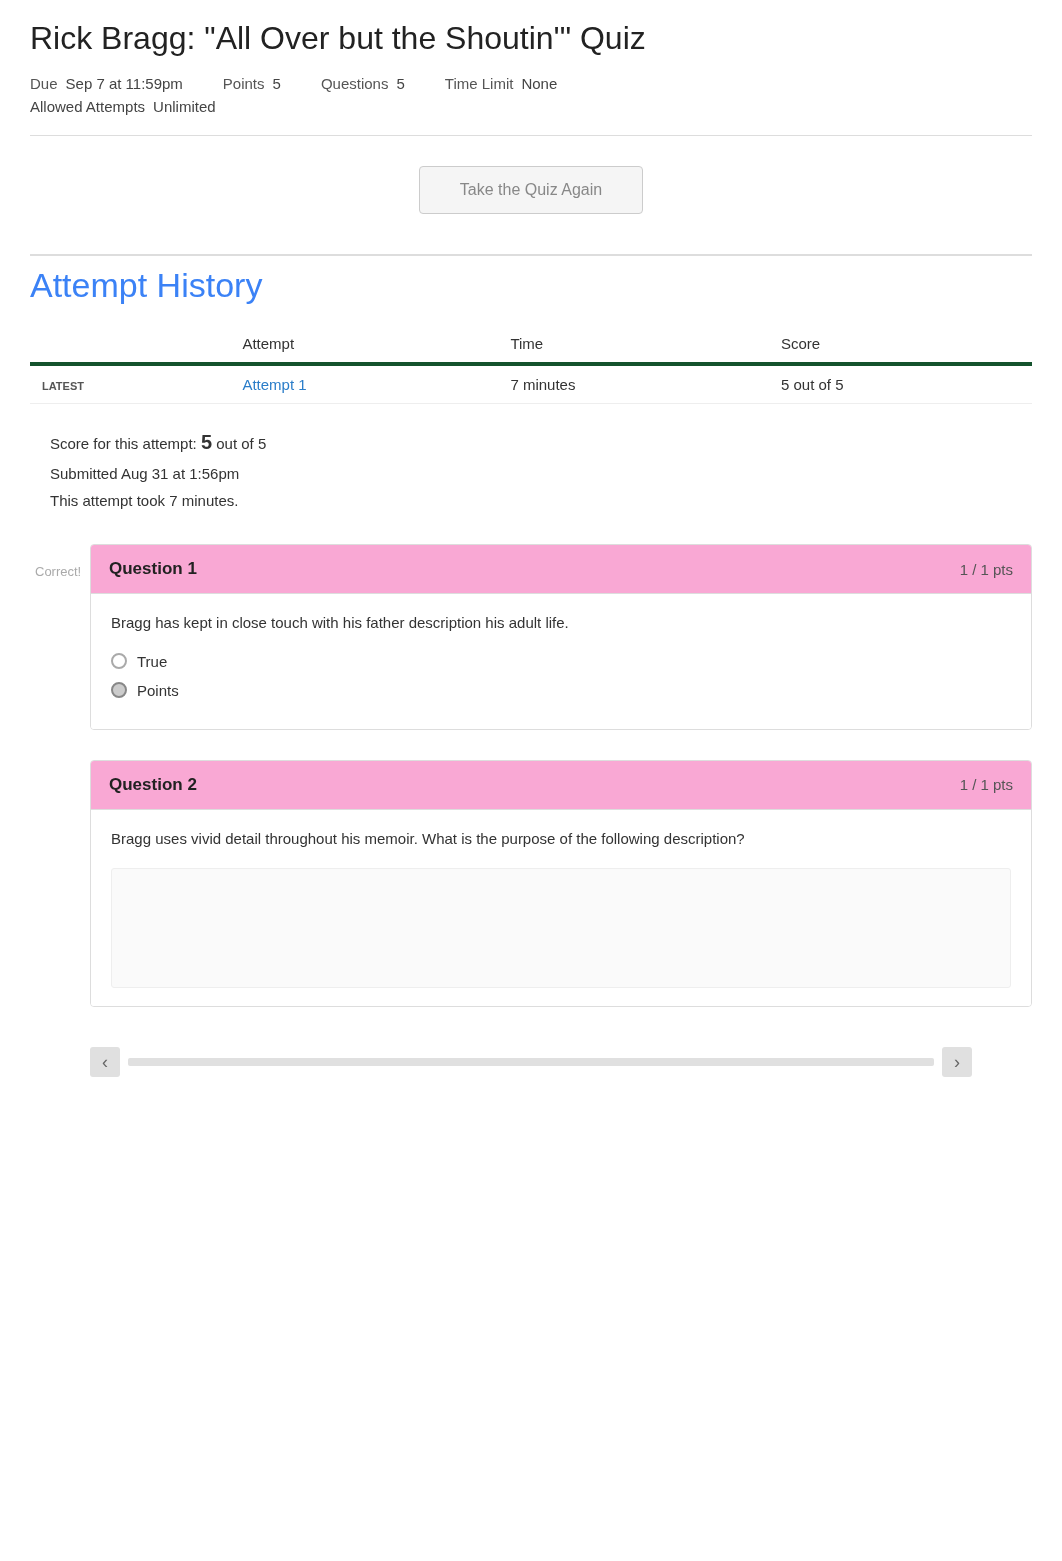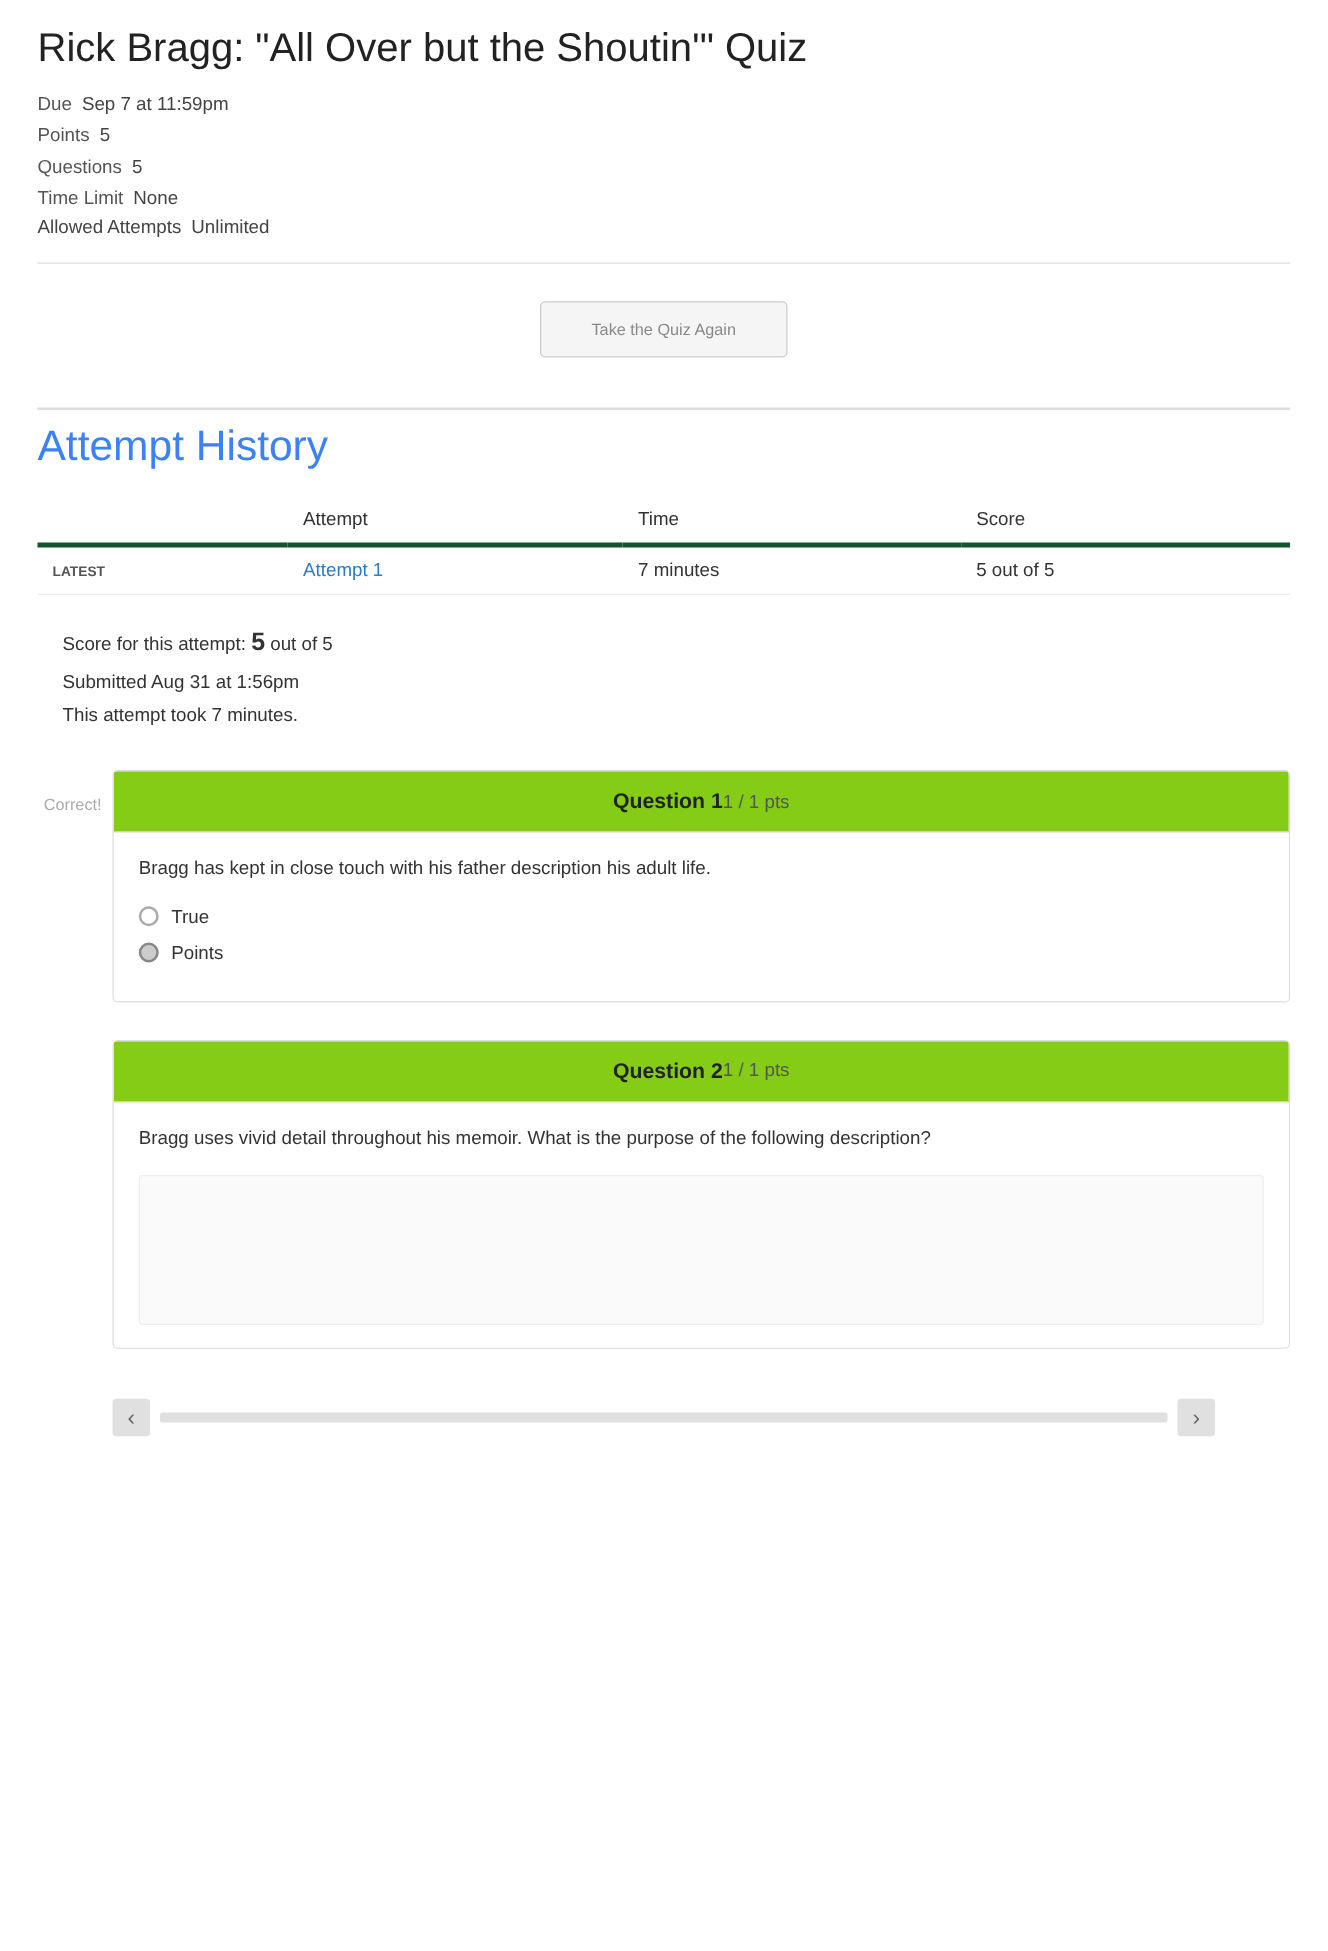--- a/index.html
+++ b/index.html
@@ -19,21 +19,20 @@
       margin-bottom: 18px;
       color: #222;
     }
     .quiz-meta {
       display: flex;
       flex-wrap: wrap;
       gap: 8px 40px;
       margin-bottom: 6px;
       font-size: 15px;
       color: #444;
-      flex-direction: column;
     }
     .quiz-meta-item {
       display: flex;
       gap: 8px;
     }
     .quiz-meta-label {
       color: #555;
     }
     .allowed-attempts-row {
       font-size: 15px;
@@ -47,21 +46,21 @@
       border-top: 1px solid #ddd;
       margin: 10px 0 20px 0;
     }
     .take-quiz-btn-wrapper {
       display: flex;
       justify-content: center;
       margin: 30px 0 40px 0;
     }
     .take-quiz-btn {
       padding: 14px 40px;
-      font-size: 13px;
+      font-size: 16px;
       color: #888;
       background: #f5f5f5;
       border: 1px solid #ccc;
       border-radius: 4px;
       cursor: pointer;
     }
     .attempt-history-title {
       font-size: 34px;
       font-weight: normal;
       margin-bottom: 20px;
@@ -107,24 +106,24 @@
       font-weight: bold;
     }
     .question-block {
       margin: 20px 0 30px 60px;
       border: 1px solid #ddd;
       border-radius: 4px;
       overflow: hidden;
     }
     .question-header {
       display: flex;
-      justify-content: center;
+      justify-content: space-between;
       align-items: center;
       padding: 14px 18px;
-      background: #84cc16;
+      background: #f9a8d4;
       border-bottom: 1px solid #ddd;
     }
     .question-title {
       font-size: 17px;
       font-weight: bold;
       color: #222;
     }
     .question-pts {
       font-size: 15px;
       color: #555;

